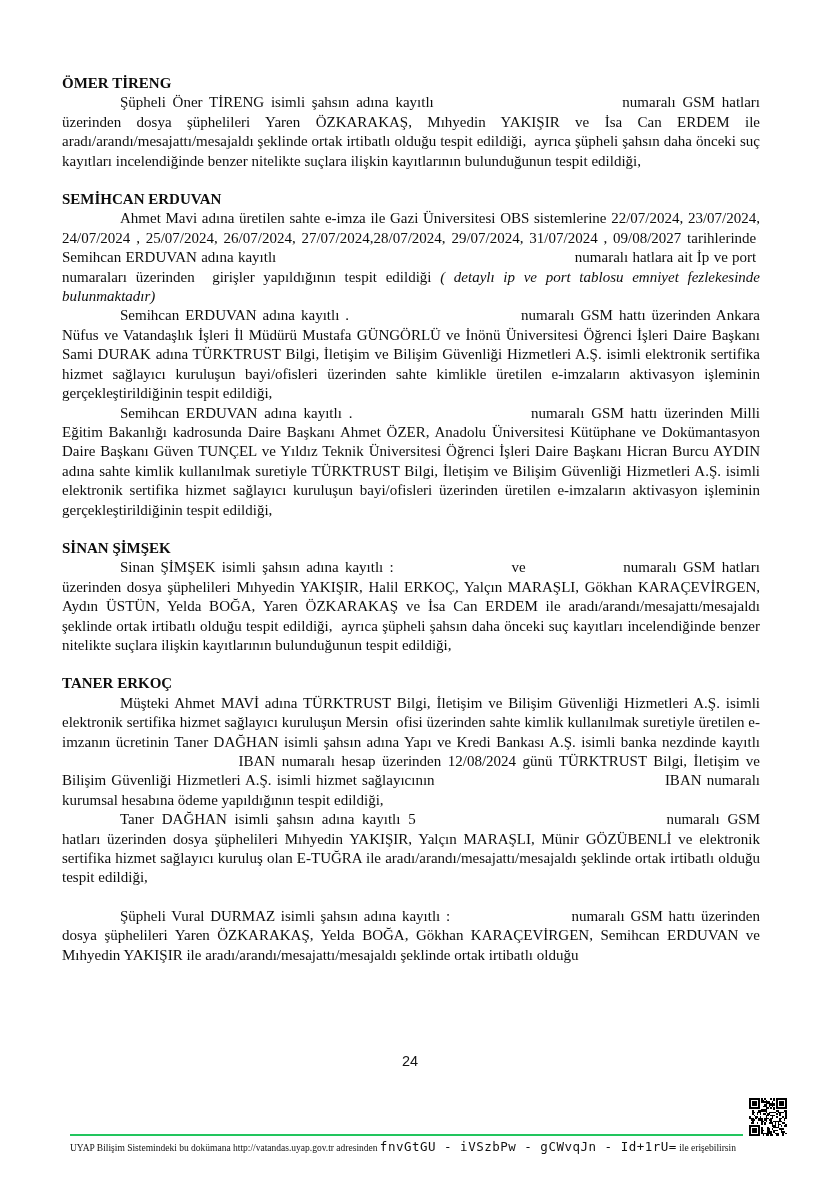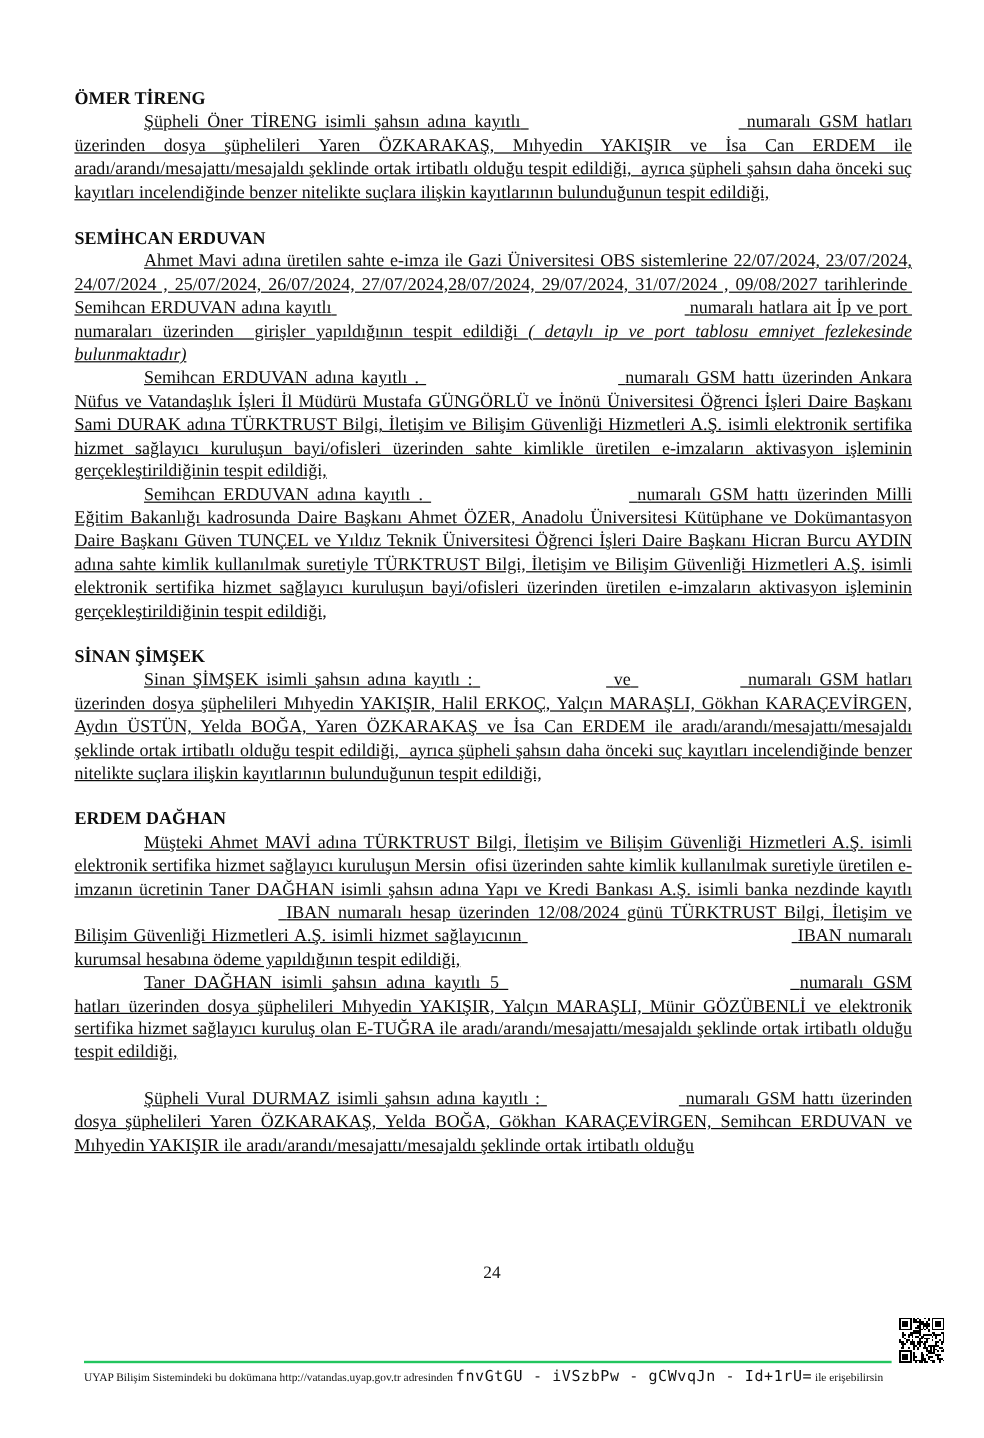--- a/index.html
+++ b/index.html
@@ -7,29 +7,29 @@
     position:relative;width:820px;height:1198px;background:#ffffff;overflow:hidden;
     font-family:"Liberation Serif", serif;color:#0d0d0d;
   }
   .content{
     position:absolute;left:62px;top:74px;width:698px;
     font-size:15px;line-height:19.4px;text-align:justify;
   }
   .content section{margin-top:19px;}
   .content section:first-child{margin-top:0;}
   h2.heading{font-size:15px;line-height:19.4px;margin:0;font-weight:bold;text-align:left;}
-  p.para{margin:0;text-indent:58px;text-decoration:underline;}
+  p.para{margin:0;text-indent:58px;}
   .gap{display:inline-block;height:2px;}
   .g-a{width:175px}.g-b{width:290px}.g-c{width:160px}.g-d{width:165px}
   .g-e{width:105px}.g-f{width:85px}.g-g{width:170px}.g-h{width:220px}
   .g-i{width:235px}.g-j{width:110px}
   .italic{font-style:italic;}
   .page-number{
     position:absolute;top:1053px;left:0;width:820px;text-align:center;
-    font-family:Liberation Serif, serif;font-size:14.5px;color:#141414;
+    font-family:Liberation Sans, sans-serif;font-size:14.5px;color:#141414;
   }
   .footer{
     position:absolute;left:70px;top:1134px;width:673px;
     border-top:2px solid #22c55e;padding-top:3px;
     font-size:9.5px;white-space:nowrap;color:#111;
   }
   .f-code{font-family:"DejaVu Sans Mono", monospace;font-size:12.5px;letter-spacing:.5px;}
   .qr{position:absolute;left:749px;top:1098px;width:38px;height:38px;fill:#000;shape-rendering:crispEdges;}
 </style>
 </head>
@@ -49,21 +49,21 @@
       <p class="para"><span>Semihcan ERDUVAN adına kayıtlı .</span> <span class="gap g-c"></span> <span>numaralı GSM hattı üzerinden Ankara Nüfus ve Vatandaşlık İşleri İl Müdürü Mustafa GÜNGÖRLÜ ve İnönü Üniversitesi Öğrenci İşleri Daire Başkanı Sami DURAK adına TÜRKTRUST Bilgi, İletişim ve Bilişim Güvenliği Hizmetleri A.Ş. isimli elektronik sertifika hizmet sağlayıcı kuruluşun bayi/ofisleri üzerinden sahte kimlikle üretilen e-imzaların aktivasyon işleminin gerçekleştirildiğinin tespit edildiği,</span></p>
       <p class="para"><span>Semihcan ERDUVAN adına kayıtlı .</span> <span class="gap g-d"></span> <span>numaralı GSM hattı üzerinden Milli Eğitim Bakanlığı kadrosunda Daire Başkanı Ahmet ÖZER, Anadolu Üniversitesi Kütüphane ve Dokümantasyon Daire Başkanı Güven TUNÇEL ve Yıldız Teknik Üniversitesi Öğrenci İşleri Daire Başkanı Hicran Burcu AYDIN adına sahte kimlik kullanılmak suretiyle TÜRKTRUST Bilgi, İletişim ve Bilişim Güvenliği Hizmetleri A.Ş. isimli elektronik sertifika hizmet sağlayıcı kuruluşun bayi/ofisleri üzerinden üretilen e-imzaların aktivasyon işleminin gerçekleştirildiğinin tespit edildiği,</span></p>
     </section>
 
     <section>
       <h2 class="heading">SİNAN ŞİMŞEK</h2>
       <p class="para"><span>Sinan ŞİMŞEK isimli şahsın adına kayıtlı :</span> <span class="gap g-e"></span> <span>ve</span> <span class="gap g-f"></span> <span>numaralı GSM hatları üzerinden dosya şüphelileri Mıhyedin YAKIŞIR, Halil ERKOÇ, Yalçın MARAŞLI, Gökhan KARAÇEVİRGEN, Aydın ÜSTÜN, Yelda BOĞA, Yaren ÖZKARAKAŞ ve İsa Can ERDEM ile aradı/arandı/mesajattı/mesajaldı şeklinde ortak irtibatlı olduğu tespit edildiği,&nbsp; ayrıca şüpheli şahsın daha önceki suç kayıtları incelendiğinde benzer nitelikte suçlara ilişkin kayıtlarının bulunduğunun tespit edildiği,</span></p>
     </section>
 
     <section>
-      <h2 class="heading">ERDEM DAĞHAN</h2>
+      <h2 class="heading">TANER ERKOÇ</h2>
       <p class="para"><span>Müşteki Ahmet MAVİ adına TÜRKTRUST Bilgi, İletişim ve Bilişim Güvenliği Hizmetleri A.Ş. isimli elektronik sertifika hizmet sağlayıcı kuruluşun Mersin&nbsp; ofisi üzerinden sahte kimlik kullanılmak suretiyle üretilen e-imzanın ücretinin Taner DAĞHAN isimli şahsın adına Yapı ve Kredi Bankası A.Ş. isimli banka nezdinde kayıtlı</span> <span class="gap g-g"></span> <span>IBAN numaralı hesap üzerinden 12/08/2024 günü TÜRKTRUST Bilgi, İletişim ve Bilişim Güvenliği Hizmetleri A.Ş. isimli hizmet sağlayıcının</span> <span class="gap g-h"></span> <span>IBAN numaralı kurumsal hesabına ödeme yapıldığının tespit edildiği,</span></p>
       <p class="para"><span>Taner DAĞHAN isimli şahsın adına kayıtlı 5</span> <span class="gap g-i"></span> <span>numaralı GSM hatları üzerinden dosya şüphelileri Mıhyedin YAKIŞIR, Yalçın MARAŞLI, Münir GÖZÜBENLİ ve elektronik sertifika hizmet sağlayıcı kuruluş olan E-TUĞRA ile aradı/arandı/mesajattı/mesajaldı şeklinde ortak irtibatlı olduğu tespit edildiği,</span></p>
     </section>
 
     <section>
       <p class="para"><span>Şüpheli Vural DURMAZ isimli şahsın adına kayıtlı :</span> <span class="gap g-j"></span> <span>numaralı GSM hattı üzerinden dosya şüphelileri Yaren ÖZKARAKAŞ, Yelda BOĞA, Gökhan KARAÇEVİRGEN, Semihcan ERDUVAN ve Mıhyedin YAKIŞIR ile aradı/arandı/mesajattı/mesajaldı şeklinde ortak irtibatlı olduğu</span></p>
     </section>
 
   </main>
 

